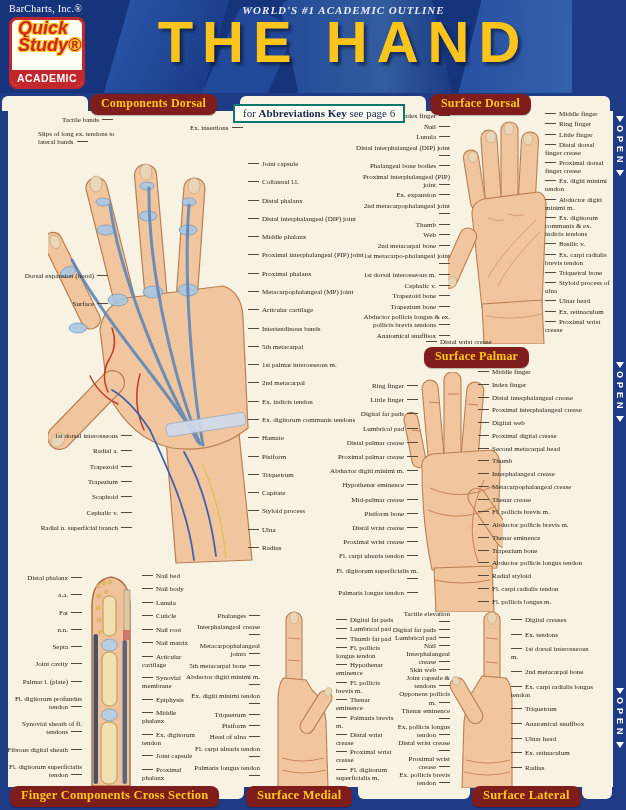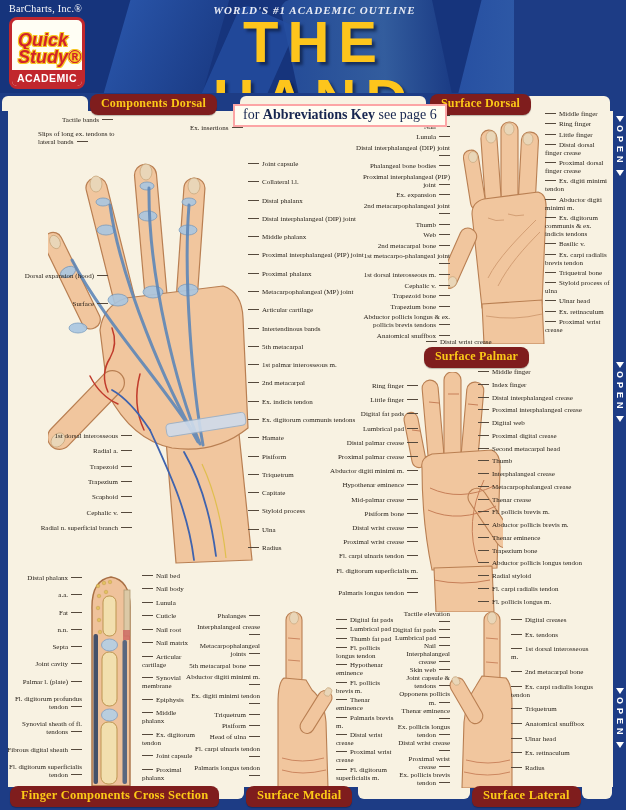--- a/index.html
+++ b/index.html
@@ -1,32 +1,32 @@
 <!DOCTYPE html>
 <html><head>
 <meta charset="utf-8">
 <title>The Hand</title>
 <style>
   html,body{margin:0;padding:0;background:#555;}
   #page{position:relative;width:626px;height:810px;background:#1d3c85;overflow:hidden;
         font-family:"Liberation Serif",serif;}
   
-  #hdr{position:absolute;left:0;top:0;width:514px;height:93px;background:#16347c;overflow:hidden;}
+  #hdr{position:absolute;left:0;top:0;width:572px;height:93px;background:#16347c;overflow:hidden;}
   .ha{position:absolute;border-radius:10px;}
   .ha1{left:118px;top:-25px;width:95px;height:150px;background:linear-gradient(100deg,#2c5ab0,#1b3c86);transform:rotate(16deg);opacity:.85;}
   .ha2{left:292px;top:-15px;width:150px;height:140px;background:linear-gradient(100deg,#27509e,#3a67a6 60%,#1b3c86);transform:rotate(-12deg);opacity:.8;}
   .ha3{left:470px;top:-20px;width:140px;height:150px;background:linear-gradient(80deg,#2e5cb2,#4a7ec2);transform:rotate(14deg);opacity:.7;}
   .ha4{left:215px;top:10px;width:60px;height:120px;background:#244ea0;transform:rotate(24deg);opacity:.8;}
   #publisher{position:absolute;left:9px;top:3px;color:#ffffff;font-size:10px;letter-spacing:.3px;}
   #qslogo{position:absolute;left:9px;top:17px;width:76px;height:72px;background:#fffef4;
           border:3px solid #c1272d;border-radius:8px;box-sizing:border-box;overflow:hidden;}
   .qsword{font-family:"Liberation Sans",sans-serif;font-style:italic;font-weight:bold;
           font-size:18px;line-height:.95;color:#d2232a;padding-left:6px;
           text-shadow:1px 1px 0 #f6c51e,-1px 1px 0 #f6c51e,1px -1px 0 #f6c51e,-1px -1px 0 #f6c51e;}
-  .qsw1{padding-top:12px;}
+  .qsw1{padding-top:0;}
   #qsbadge{position:absolute;left:0;bottom:0;width:100%;background:#c1272d;color:#fff;
            font-family:"Liberation Sans",sans-serif;font-weight:bold;font-size:10.5px;
            text-align:center;padding:2px 0 2px;letter-spacing:.4px;}
   #tagline{position:absolute;left:150px;right:35px;top:4px;text-align:center;color:#e9ecf5;
            font-style:italic;font-weight:bold;font-size:11px;letter-spacing:1px;}
   #title{position:absolute;left:140px;right:25px;top:13px;margin:0;text-align:center;
          font-family:"Liberation Sans",sans-serif;font-weight:bold;font-size:58px;line-height:1;
          color:#fdc51c;letter-spacing:9px;text-shadow:3px 3px 3px rgba(5,15,40,.55);}
   
   #canvas{position:absolute;left:8px;top:93px;width:605px;height:705px;background:#f8f2e2;z-index:0;}
@@ -35,22 +35,22 @@
   #band-bottom{top:787px;height:23px;}
   .cut{position:absolute;background:#f8f2e2;z-index:2;}
   .cut-t{border-radius:6px 6px 0 0;top:96px;height:15px;}
   .cut-b{border-radius:0 0 6px 6px;top:787px;height:12px;}
   
   .tab{position:absolute;z-index:5;background:#7f1d1d;color:#fcc917;white-space:nowrap;
        font-family:Liberation Serif, serif;font-weight:bold;font-size:12px;
        padding:2px 11px 4px;border-radius:8px;letter-spacing:.2px;box-shadow:0 1px 1px rgba(0,0,0,.25);}
   .tab-b{font-size:12.5px;border-radius:8px 8px 6px 6px;}
   
-  #abbrev{position:absolute;left:233px;top:104px;z-index:6;background:#fffdf2;border:2px solid #fca5a5;
-          padding:1px 8px 2px;font-size:14px;color:#17264f;white-space:nowrap;}
+  #abbrev{position:absolute;left:233px;top:104px;z-index:6;background:#fffdf2;border:2px solid #0f766e;
+          padding:1px 8px 2px;font-size:11px;color:#17264f;white-space:nowrap;}
   
   .open-ind{position:absolute;right:0;width:13px;z-index:7;display:flex;flex-direction:column;
             align-items:center;color:#fff;}
   .open-word{writing-mode:vertical-rl;font-family:"Liberation Sans",sans-serif;font-weight:bold;
              font-size:9px;letter-spacing:4px;margin:3px 0;}
   .open-arr{width:0;height:0;border-left:4px solid transparent;border-right:4px solid transparent;
             border-top:6px solid #fff;}
   
   .lbl{font-size:7px;line-height:1.15;color:#221c15;}
   .abs{position:absolute;z-index:4;}

